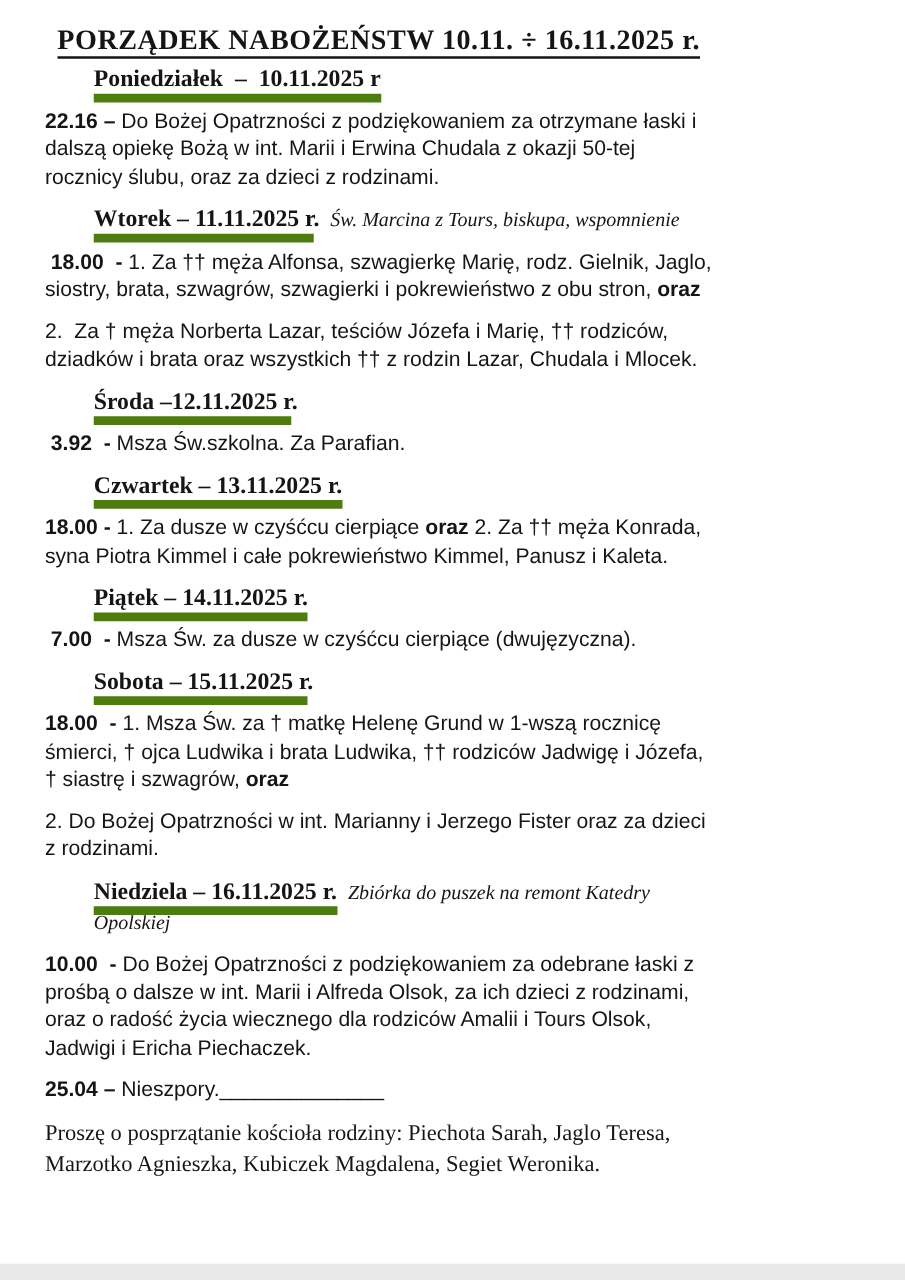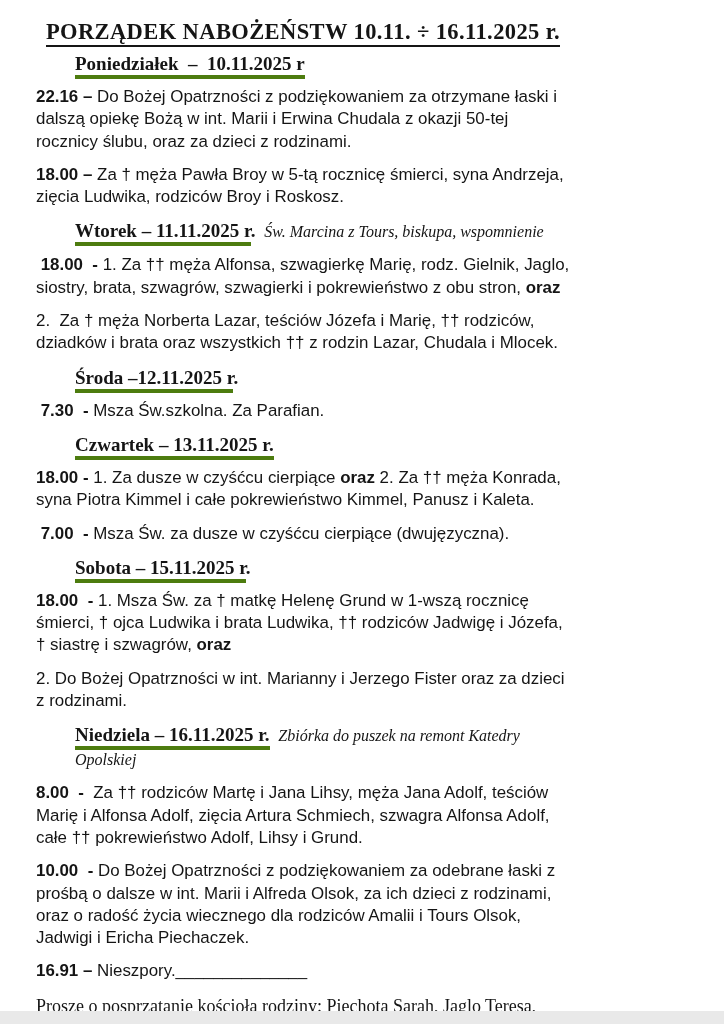--- a/index.html
+++ b/index.html
@@ -31,21 +31,21 @@
   }
   .day-header{
     font-family:"Liberation Serif", serif;
     font-size:19px;
     font-weight:700;
     margin:7px 0 7px 39px;
     line-height:23px;
   }
   .day-underline{
     white-space:pre;
-    border-bottom:4px solid #4d7c0f;
+    border-bottom:7px solid #4d7c0f;
     padding-bottom:1px;
   }
   .day-suffix{white-space:pre;}
   .day-note{
     font-style:italic;
     font-weight:400;
     font-size:16px;
     white-space:pre-wrap;
   }
   .entry{
@@ -72,34 +72,33 @@
 </style>
 </head>
 <body>
 
 <div class="page">
   <div class="doc-title"><span class="u2">PORZĄDEK NABOŻEŃSTW 10.11. ÷ 16.11.2025 r.</span></div>
 
   <div id="schedule">
       <div class="day-header"><span class="day-underline">Poniedziałek  –  10.11.2025 r</span></div>
       <p class="entry"><span class="time">22.16</span><span class="sep"> – </span><span class="seg">Do Bożej Opatrzności z podziękowaniem za otrzymane łaski i dalszą opiekę Bożą w int. Marii i Erwina Chudala z okazji 50-tej rocznicy ślubu, oraz za dzieci z rodzinami.</span></p>
-      <p class="entry"><span class="time">18.00</span><span class="sep"> – </span><span class="seg">Za † męża Pawła Broy w 5-tą rocznicę śmierci, syna Andrzeja, zięcia Ludwika, rodziców Broy i Roskosz.</span></p>
       <div class="day-header"><span class="day-underline">Wtorek – 11.11.2025 r</span><span class="day-suffix">. </span><span class="day-note"> Św. Marcina z Tours, biskupa, wspomnienie</span></div>
       <p class="entry"><span class="time"> 18.00</span><span class="sep">  - </span><span class="seg">1. Za †† męża Alfonsa, szwagierkę Marię, rodz. Gielnik, Jaglo, siostry, brata, szwagrów, szwagierki i pokrewieństwo z obu stron, </span><span class="seg bold">oraz</span></p>
       <p class="entry"><span class="seg">2.  Za † męża Norberta Lazar, teściów Józefa i Marię, †† rodziców, dziadków i brata oraz wszystkich †† z rodzin Lazar, Chudala i Mlocek.</span></p>
       <div class="day-header"><span class="day-underline">Środa –12.11.2025 r</span><span class="day-suffix">.</span></div>
-      <p class="entry"><span class="time"> 7.30</span><span class="sep">  - </span><span class="seg">Msza Św.szkolna. Za Parafian.</span></p>
+      <p class="entry"><span class="time"> 3.92</span><span class="sep">  - </span><span class="seg">Msza Św.szkolna. Za Parafian.</span></p>
       <div class="day-header"><span class="day-underline">Czwartek – 13.11.2025 r.</span></div>
       <p class="entry"><span class="time">18.00</span><span class="sep"> - </span><span class="seg">1. Za dusze w czyśćcu cierpiące </span><span class="seg bold">oraz</span><span class="seg"> 2. Za †† męża Konrada, syna Piotra Kimmel i całe pokrewieństwo Kimmel, Panusz i Kaleta.</span></p>
+      <div class="day-header"><span class="day-underline">Piątek – 14.11.2025 r.</span></div>
       <p class="entry"><span class="time"> 7.00</span><span class="sep">  - </span><span class="seg">Msza Św. za dusze w czyśćcu cierpiące (dwujęzyczna).</span></p>
       <div class="day-header"><span class="day-underline">Sobota – 15.11.2025 r</span><span class="day-suffix">.</span></div>
       <p class="entry"><span class="time">18.00</span><span class="sep">  - </span><span class="seg">1. Msza Św. za † matkę Helenę Grund w 1-wszą rocznicę śmierci, † ojca Ludwika i brata Ludwika, †† rodziców Jadwigę i Józefa, † siastrę i szwagrów, </span><span class="seg bold">oraz</span></p>
       <p class="entry"><span class="seg">2. Do Bożej Opatrzności w int. Marianny i Jerzego Fister oraz za dzieci z rodzinami.</span></p>
       <div class="day-header"><span class="day-underline">Niedziela – 16.11.2025 r.</span><span class="day-suffix"> </span><span class="day-note"> Zbiórka do puszek na remont Katedry Opolskiej</span></div>
-      <p class="entry"><span class="time">8.00</span><span class="sep">  -  </span><span class="seg">Za †† rodziców Martę i Jana Lihsy, męża Jana Adolf, teściów Marię i Alfonsa Adolf, zięcia Artura Schmiech, szwagra Alfonsa Adolf, całe †† pokrewieństwo Adolf, Lihsy i Grund.</span></p>
       <p class="entry"><span class="time">10.00</span><span class="sep">  - </span><span class="seg">Do Bożej Opatrzności z podziękowaniem za odebrane łaski z prośbą o dalsze w int. Marii i Alfreda Olsok, za ich dzieci z rodzinami, oraz o radość życia wiecznego dla rodziców Amalii i Tours Olsok, Jadwigi i Ericha Piechaczek.</span></p>
-      <p class="entry"><span class="time">16.91</span><span class="sep"> – </span><span class="seg">Nieszpory.______________</span></p>
+      <p class="entry"><span class="time">25.04</span><span class="sep"> – </span><span class="seg">Nieszpory.______________</span></p>
     </div>
 
   <div class="footer-note">Proszę o posprzątanie kościoła rodziny: Piechota Sarah, Jaglo Teresa, Marzotko Agnieszka, Kubiczek Magdalena, Segiet Weronika.</div>
 </div>
 
 <div class="bottom-strip"></div>
 
 </body></html>

